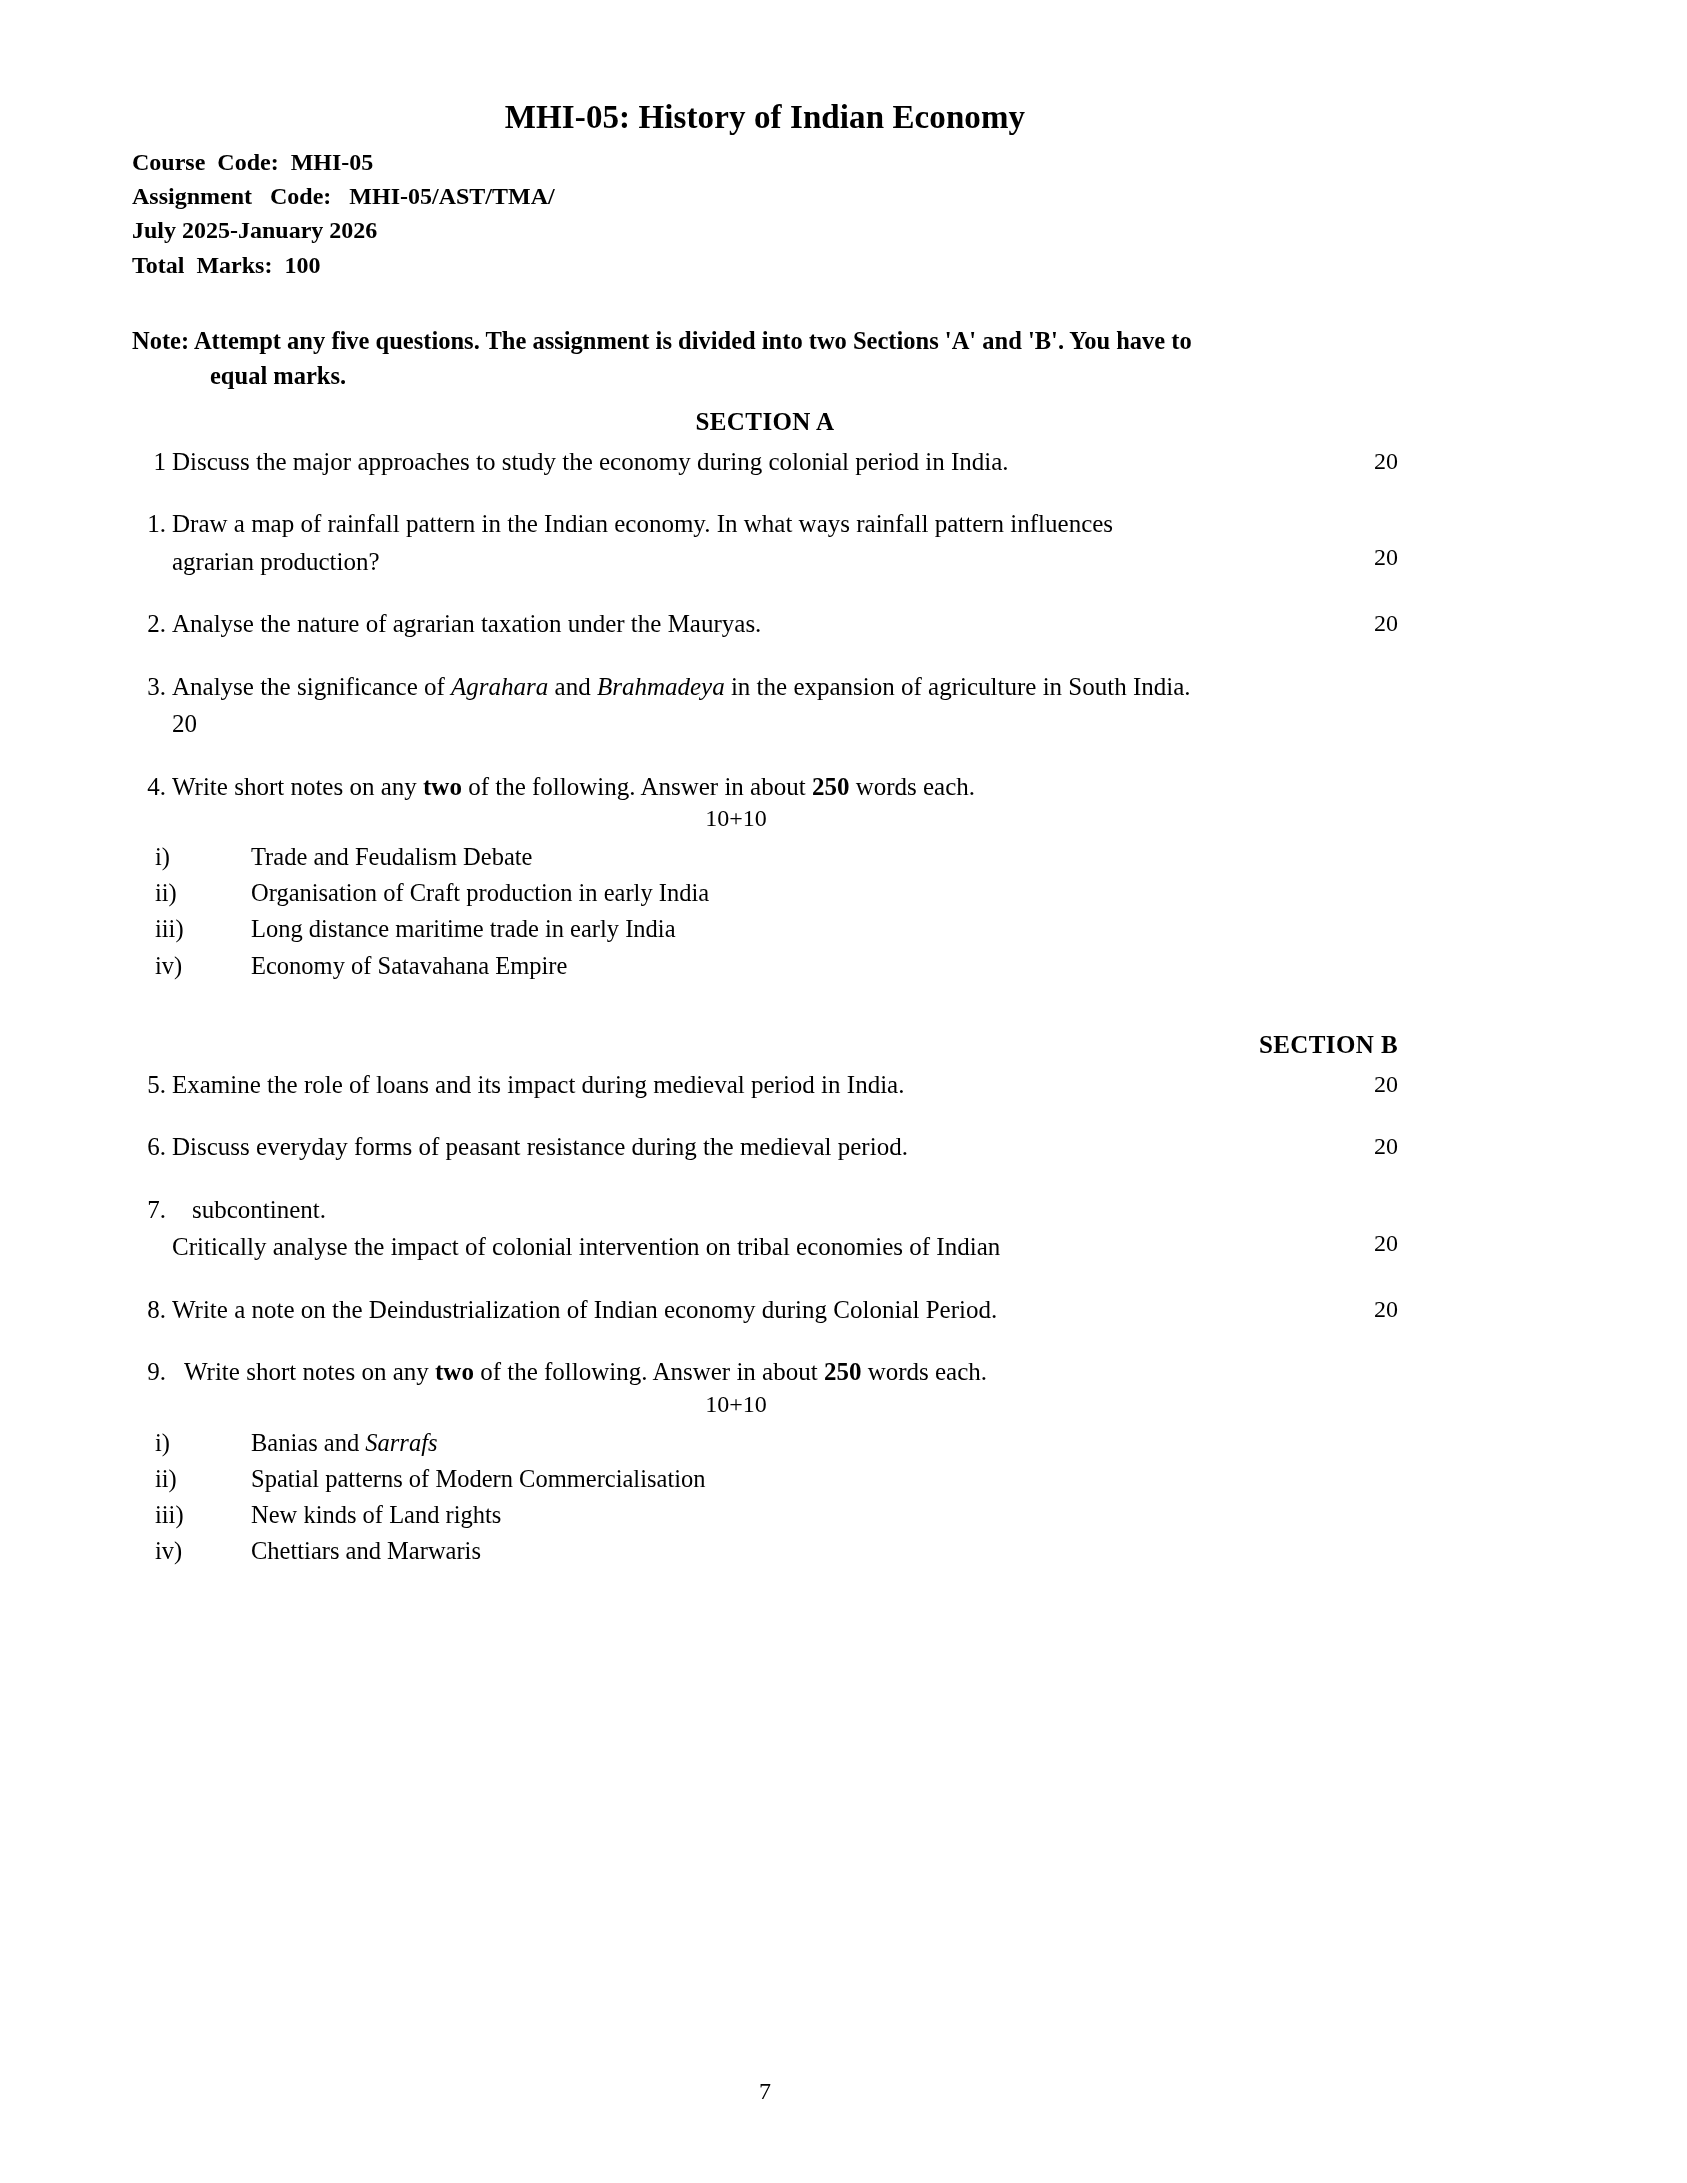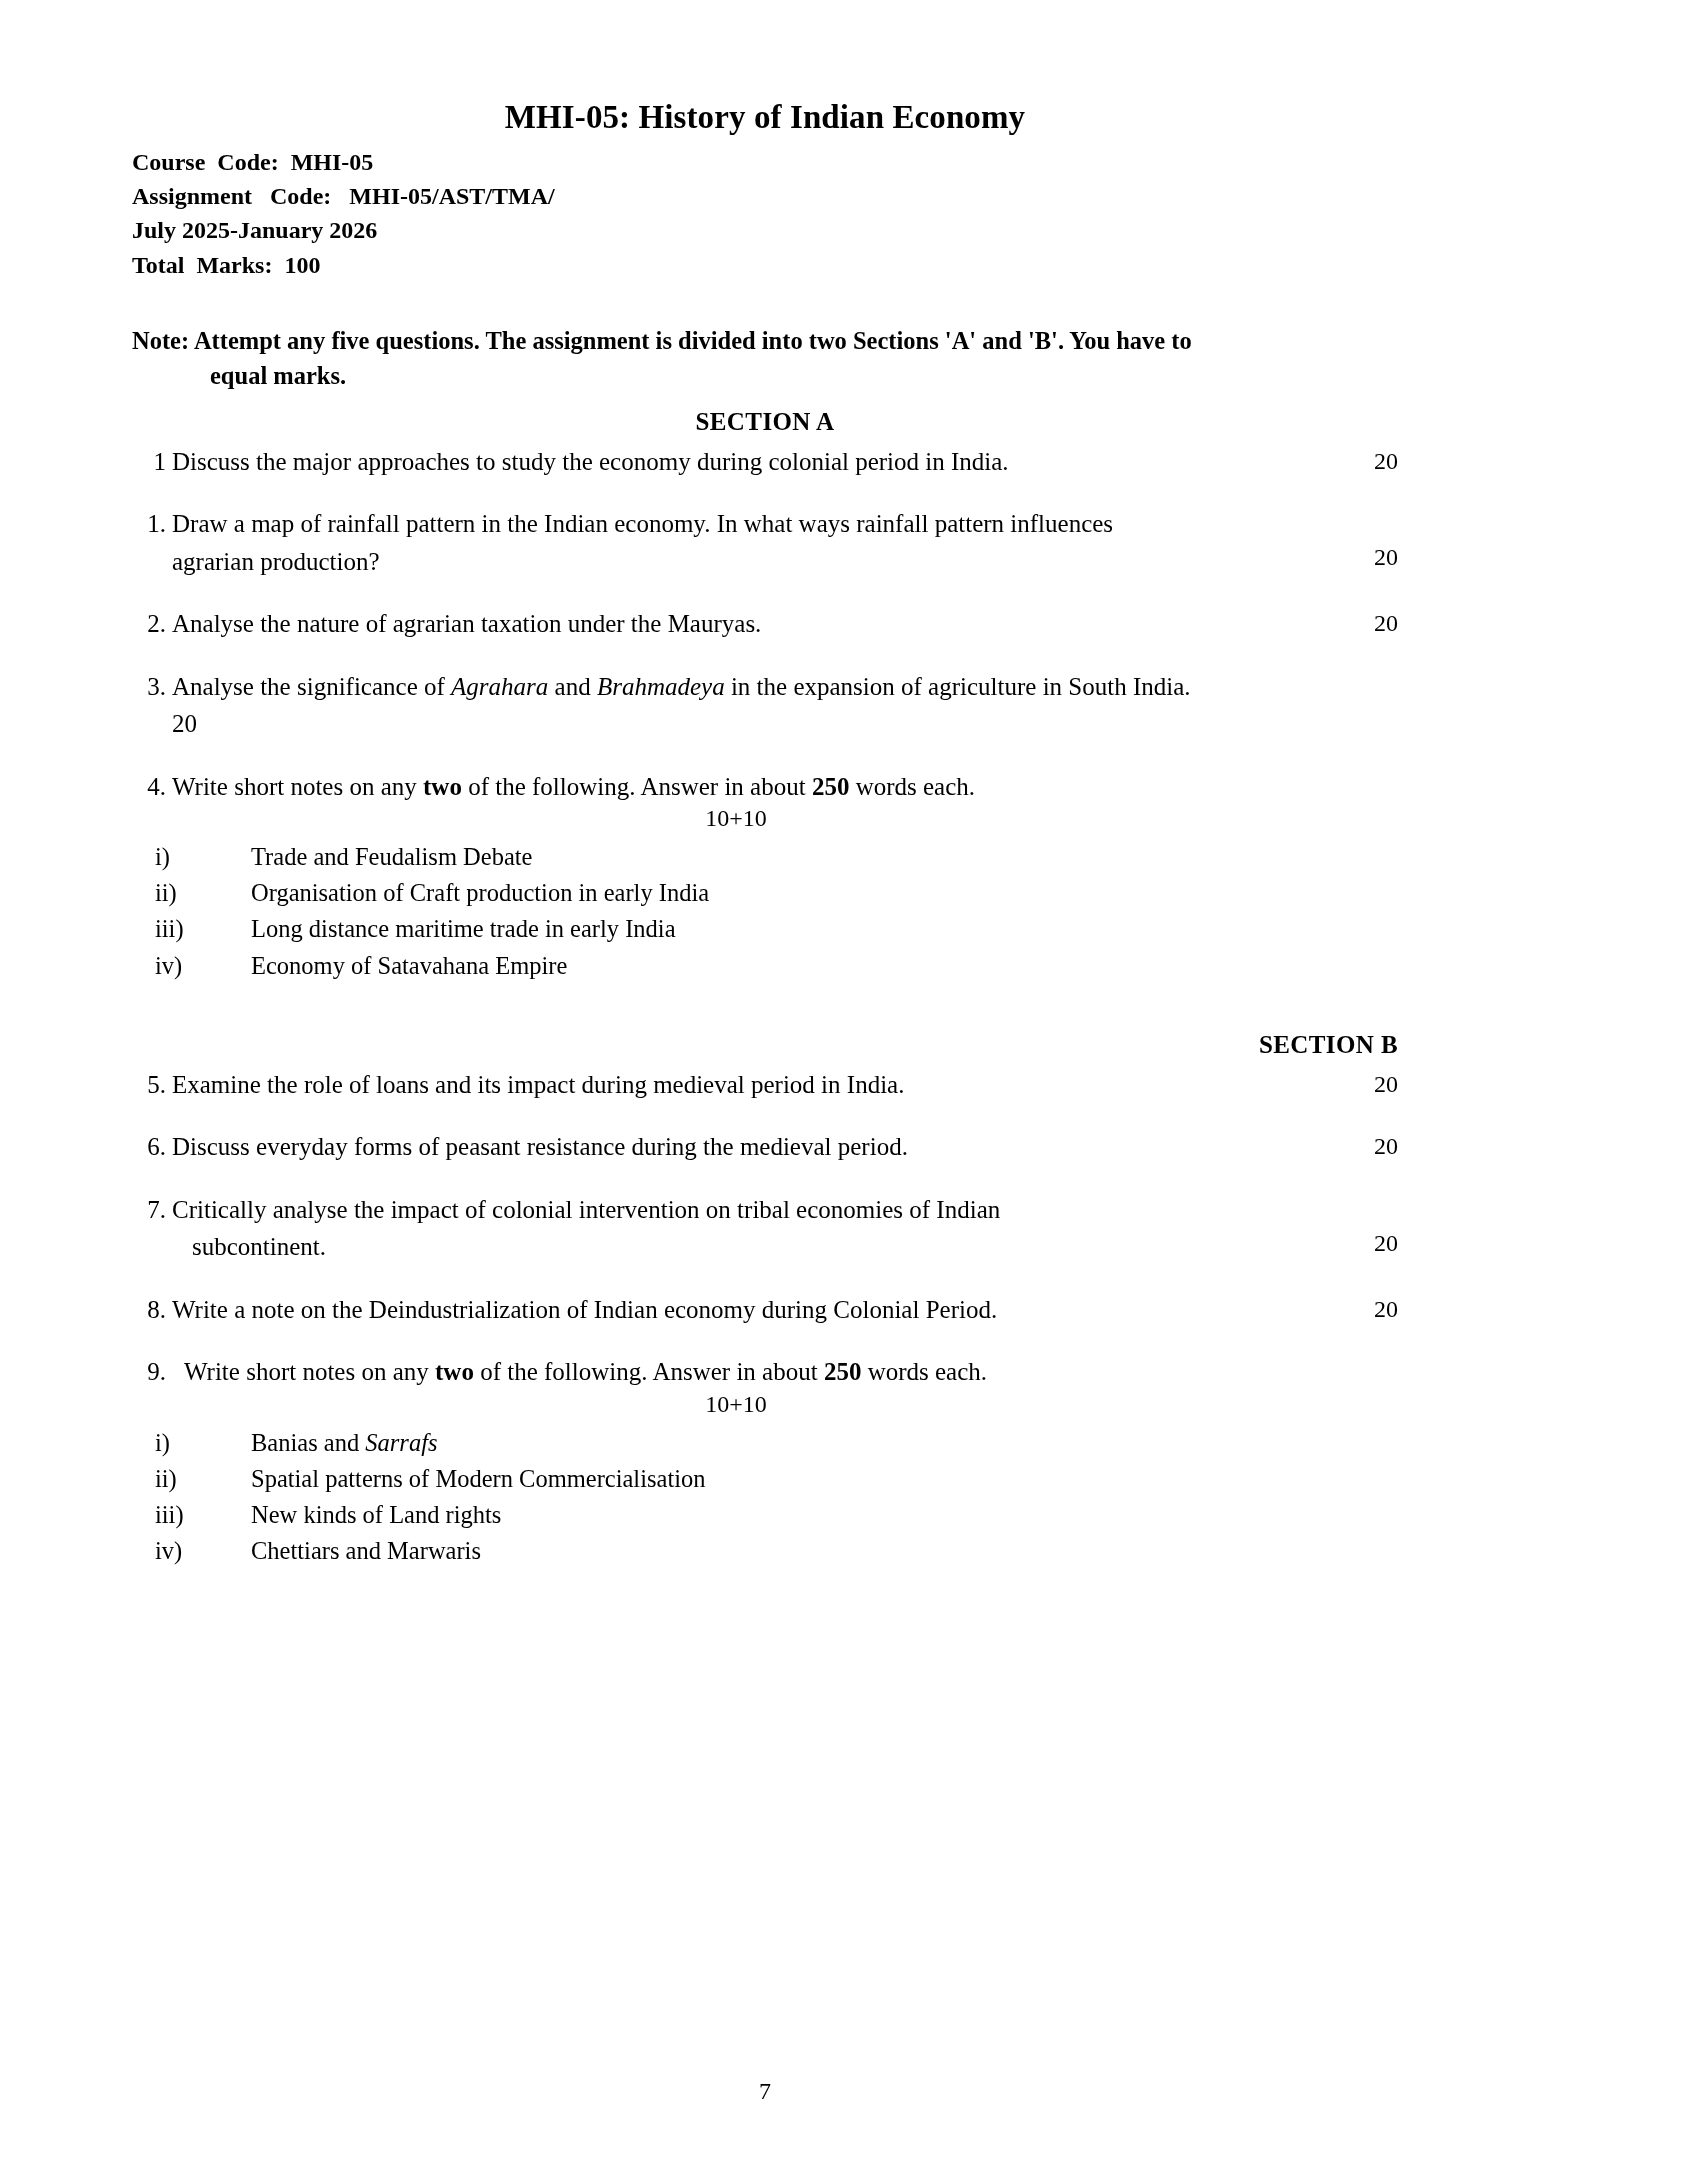--- a/index.html
+++ b/index.html
@@ -207,22 +207,22 @@
   </div>
 
   <div class="q">
     <span class="num">6.</span>
     <span class="qtext">Discuss everyday forms of peasant resistance during the medieval period.</span>
     <span class="marks r1">20</span>
   </div>
 
   <div class="q">
     <span class="num">7.</span>
+    <span class="qtext" style="padding-left:20px;">subcontinent.</span>
     <span class="qtext">Critically analyse the impact of colonial intervention on tribal economies of Indian</span>
-    <span class="qtext" style="padding-left:20px;">subcontinent.</span>
     <span class="marks r2">20</span>
   </div>
 
   <div class="q">
     <span class="num">8.</span>
     <span class="qtext">Write a note on the Deindustrialization of Indian economy during Colonial Period.</span>
     <span class="marks r1">20</span>
   </div>
 
   <div class="q" style="margin-bottom:4px;">

